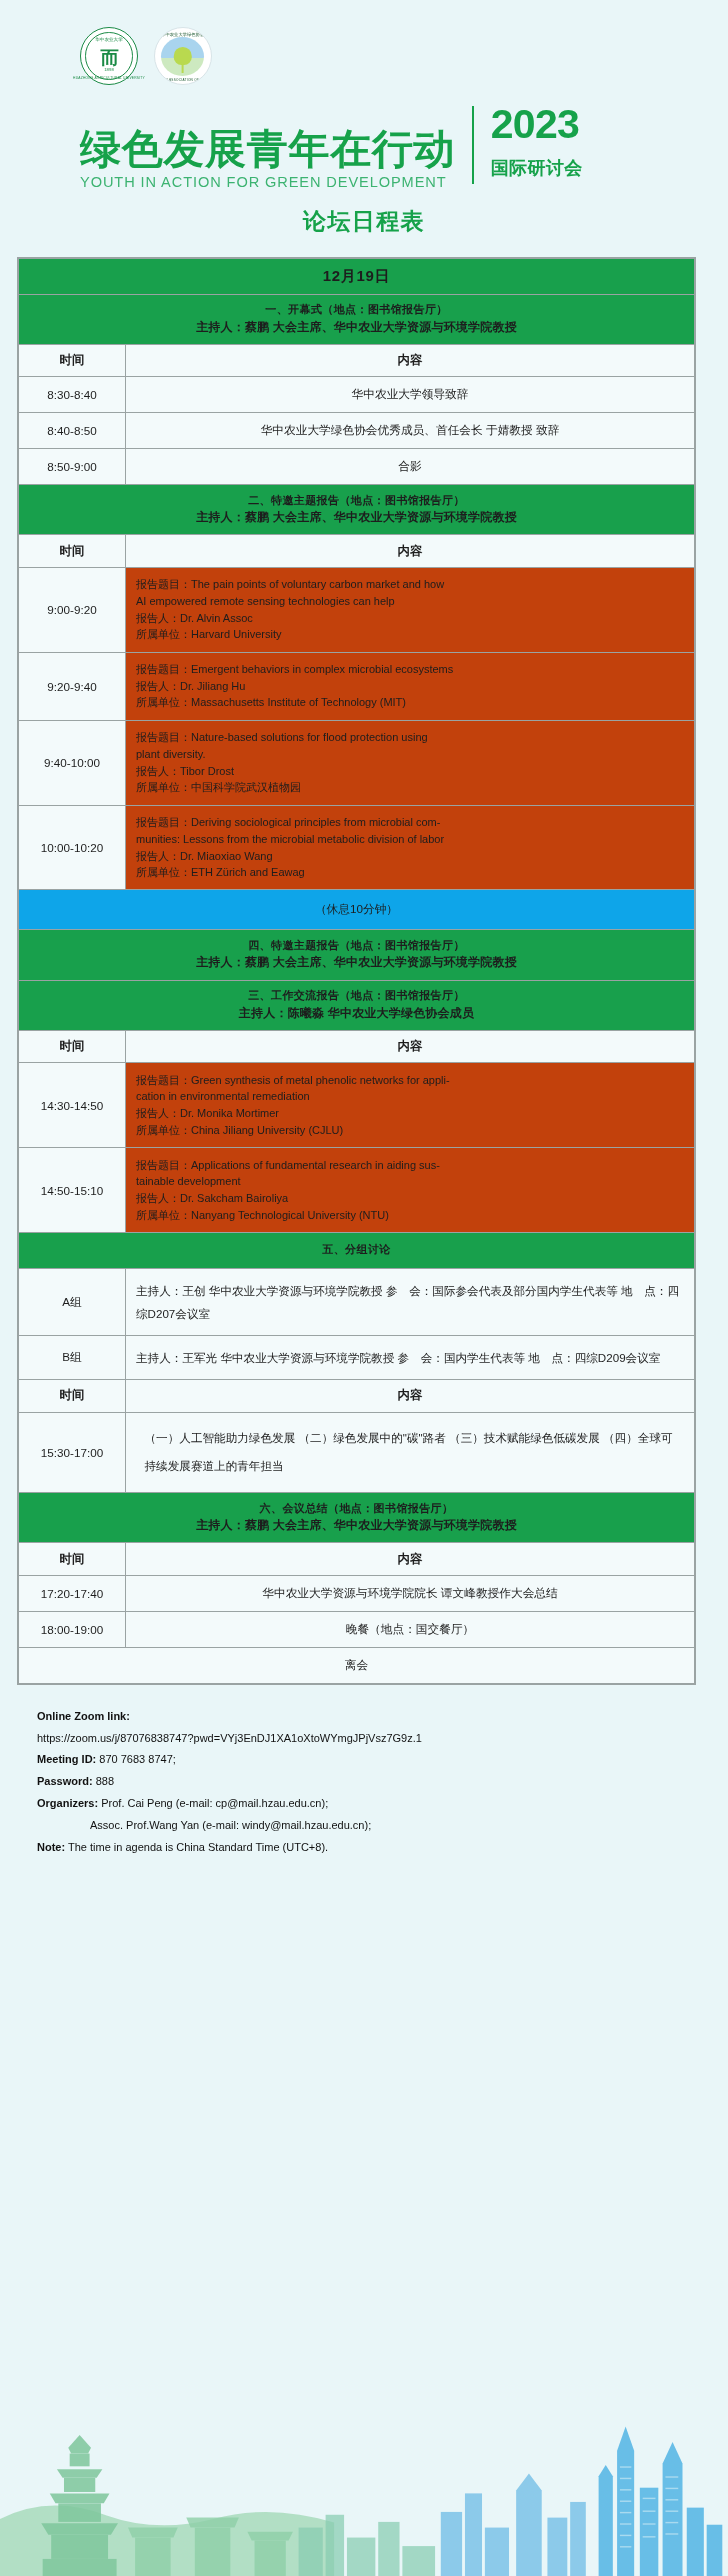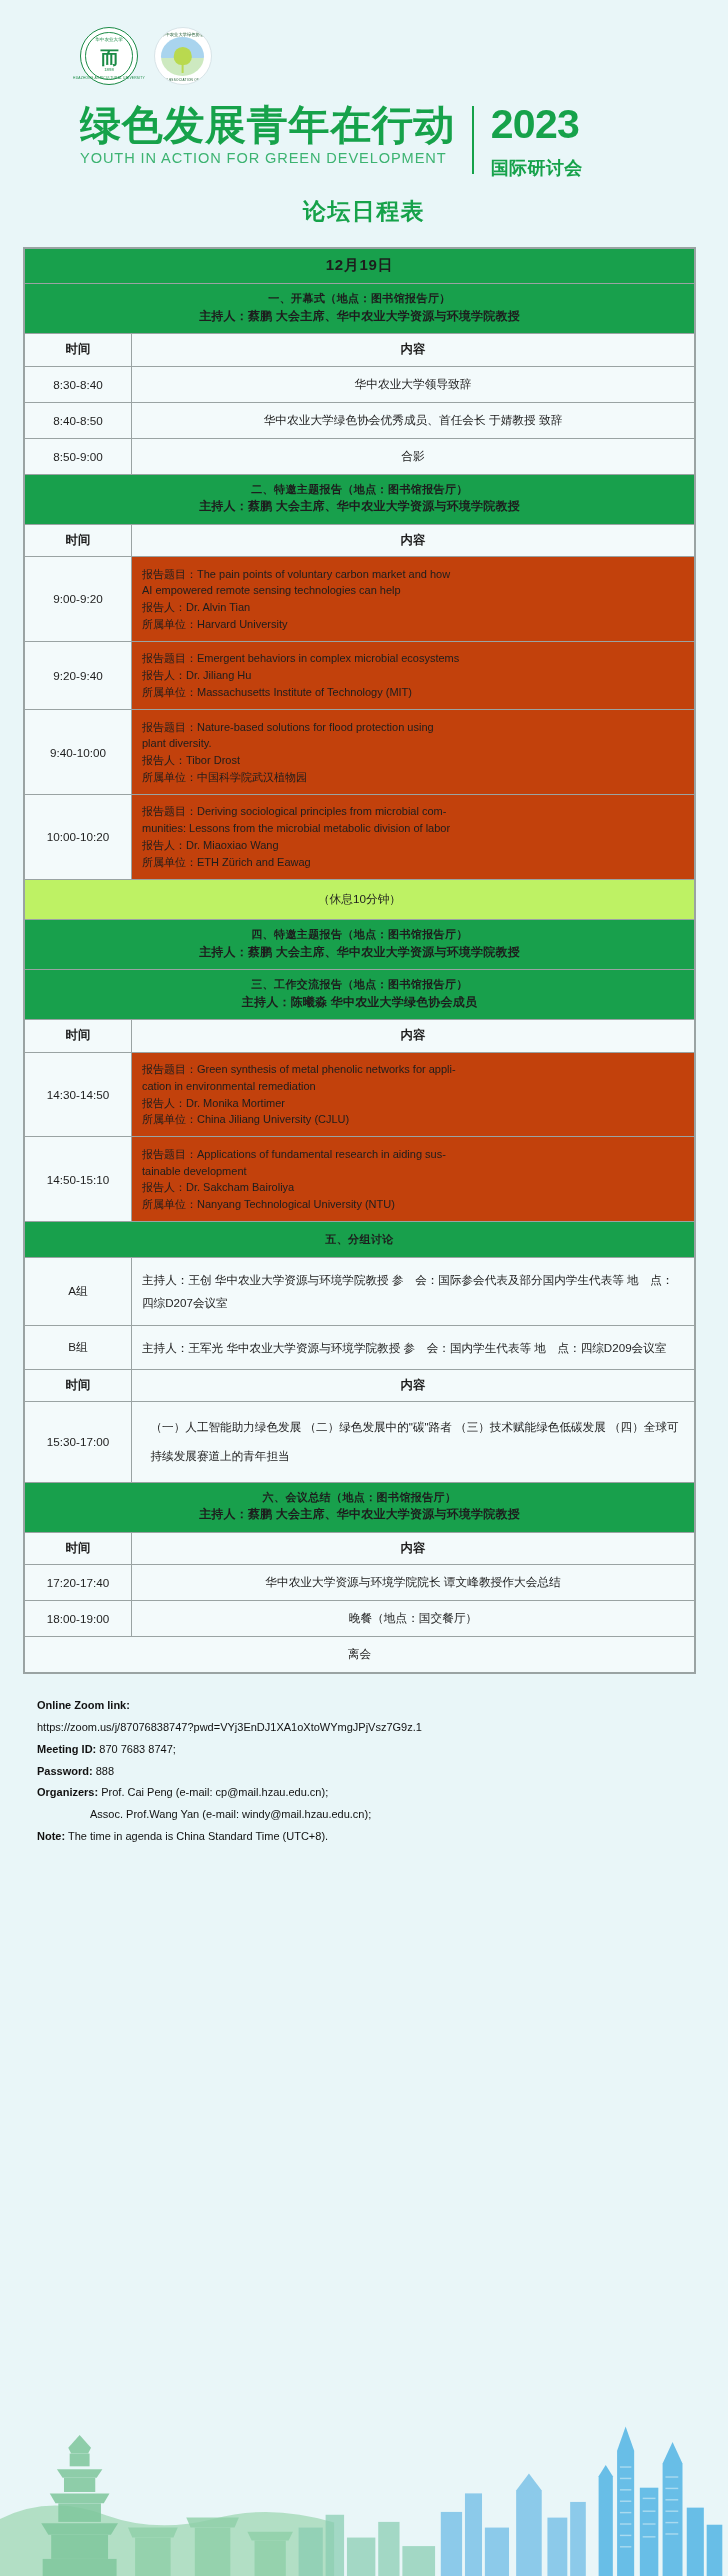--- a/index.html
+++ b/index.html
@@ -57,21 +57,21 @@
   .logo-green .cn-top {
     position: absolute; left: 50%; top: 4.3px; transform: translateX(-50%);
     font-size: 4.3px; color: #15532a; white-space: nowrap; z-index: 3;
   }
   .logo-green .en-bot {
     position: absolute; left: 50%; bottom: 2.1px; transform: translateX(-50%);
     font-size: 3.1px; color: #15532a; white-space: nowrap; z-index: 3; letter-spacing: 0.3px;
   }
 
   .title-block { padding: 18.5px 0 0 80px; display: flex; align-items: flex-start; }
-  .title-left { padding-right: 17px; }
+  .title-left { padding-right: 17px; margin-top: 24px; }
   .title-cn {
     font-size: 41px; font-weight: bold; color: #16a24a; letter-spacing: 0.7px;
     line-height: 1.05; white-space: nowrap;
   }
   .title-en {
     font-size: 14.6px; color: #3cb371; letter-spacing: 0.9px; margin-top: 3.6px;
     white-space: nowrap; font-weight: 500;
   }
   .title-div { width: 1.4px; background: #16a24a; align-self: stretch; margin: 2.8px 0 5.7px 0; }
   .title-right { padding-left: 17px; }
@@ -81,21 +81,21 @@
   .title-sub {
     font-size: 18px; font-weight: bold; color: #16a24a; margin-top: 11px; letter-spacing: 0.4px;
   }
 
   .forum-title {
     text-align: center; font-size: 23px; font-weight: bold; color: #16a24a;
     margin-top: 16px; letter-spacing: 1.4px;
   }
 
   
-  .table-wrap { margin: 20px 32px 0 23px; border: 0.7px solid #9aa3a3; }
+  .table-wrap { margin: 20px 32px 0 17px; border: 0.7px solid #9aa3a3; }
   table.agenda { width: 100%; border-collapse: collapse; table-layout: fixed; }
   table.agenda td {
     border: 0.7px solid #9aa3a3; vertical-align: middle; color: #1d1d1d;
   }
   .col-time { width: 107px; }
 
   .day-bar {
     background: #18a04c; color: #fff; text-align: center;
     font-size: 15px; font-weight: bold; padding: 7.8px 0; letter-spacing: 0.7px;
   }
@@ -106,21 +106,21 @@
   .sess-bar .sess-host { font-size: 12px; font-weight: bold; line-height: 1.55; letter-spacing: 0.2px; }
   .sess-bar.simple .sess-title { padding: 2.1px 0; }
 
   .hdr-cell {
     text-align: center; font-size: 12.4px; font-weight: bold; padding: 7.1px 0; background: #f3fafb;
   }
   .ctr-cell { text-align: center; font-size: 11.7px; padding: 10px 5.7px; background: #f3fafb; }
   .time-cell { text-align: center; font-size: 11.7px; padding: 8.5px 2.8px; background: #f3fafb; }
   .body-cell { font-size: 11px; padding: 8.5px 10px; line-height: 1.52; background: #c2410c; }
   .body-cell .ln { display: block; }
-  .break-cell { text-align: center; font-size: 11.7px; padding: 12px 0; background: #bef264; }
+  .break-cell { text-align: center; font-size: 11.7px; padding: 12px 0; background: #0ea5e9; }
   .group-cell { font-size: 11.6px; padding: 10px 10px; line-height: 2.0; background: #f3fafb; }
   .topics-cell { font-size: 11.6px; padding: 11.4px 10px 11.4px 18.5px; line-height: 2.45; background: #f3fafb; }
 
   
   .footer { margin: 21.3px 32px 0 37px; position: relative; z-index: 4; }
   .footer .fline { font-size: 11px; color: #111; line-height: 1.98; white-space: nowrap; }
   .footer .fline b { font-weight: bold; }
   .footer .findent { padding-left: 53px; }
 
   
@@ -204,21 +204,21 @@
         </tr>
         <tr>
           <td class="hdr-cell">时间</td>
           <td class="hdr-cell">内容</td>
         </tr>
         <tr>
           <td class="time-cell">9:00-9:20</td>
           <td class="body-cell">
             <span class="ln">报告题目：The pain points of voluntary carbon market and how</span>
             <span class="ln">AI empowered remote sensing technologies can help</span>
-            <span class="ln">报告人：Dr. Alvin Tian</span>
+            <span class="ln">报告人：Dr. Alvin Assoc</span>
             <span class="ln">所属单位：Harvard University</span>
           </td>
         </tr>
         <tr>
           <td class="time-cell">9:20-9:40</td>
           <td class="body-cell">
             <span class="ln">报告题目：Emergent behaviors in complex microbial ecosystems</span>
             <span class="ln">报告人：Dr. Jiliang Hu</span>
             <span class="ln">所属单位：Massachusetts Institute of Technology (MIT)</span>
           </td>

